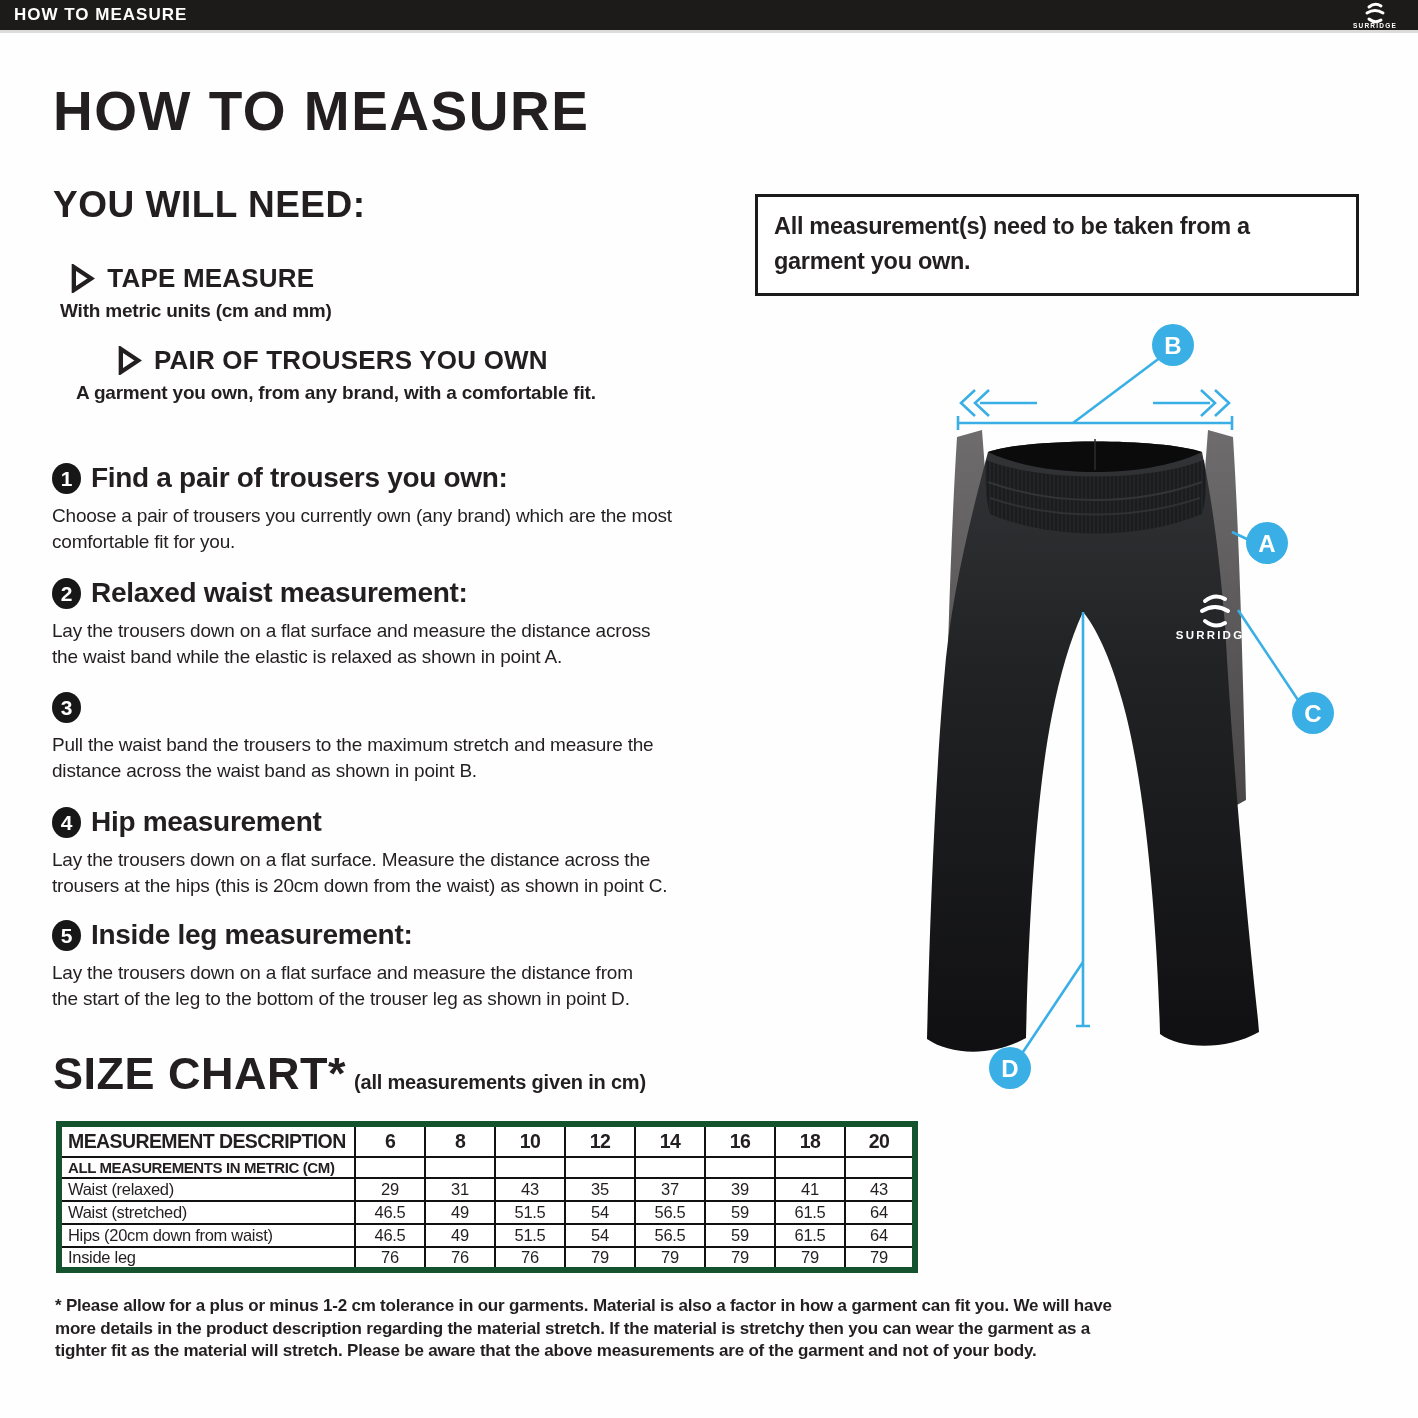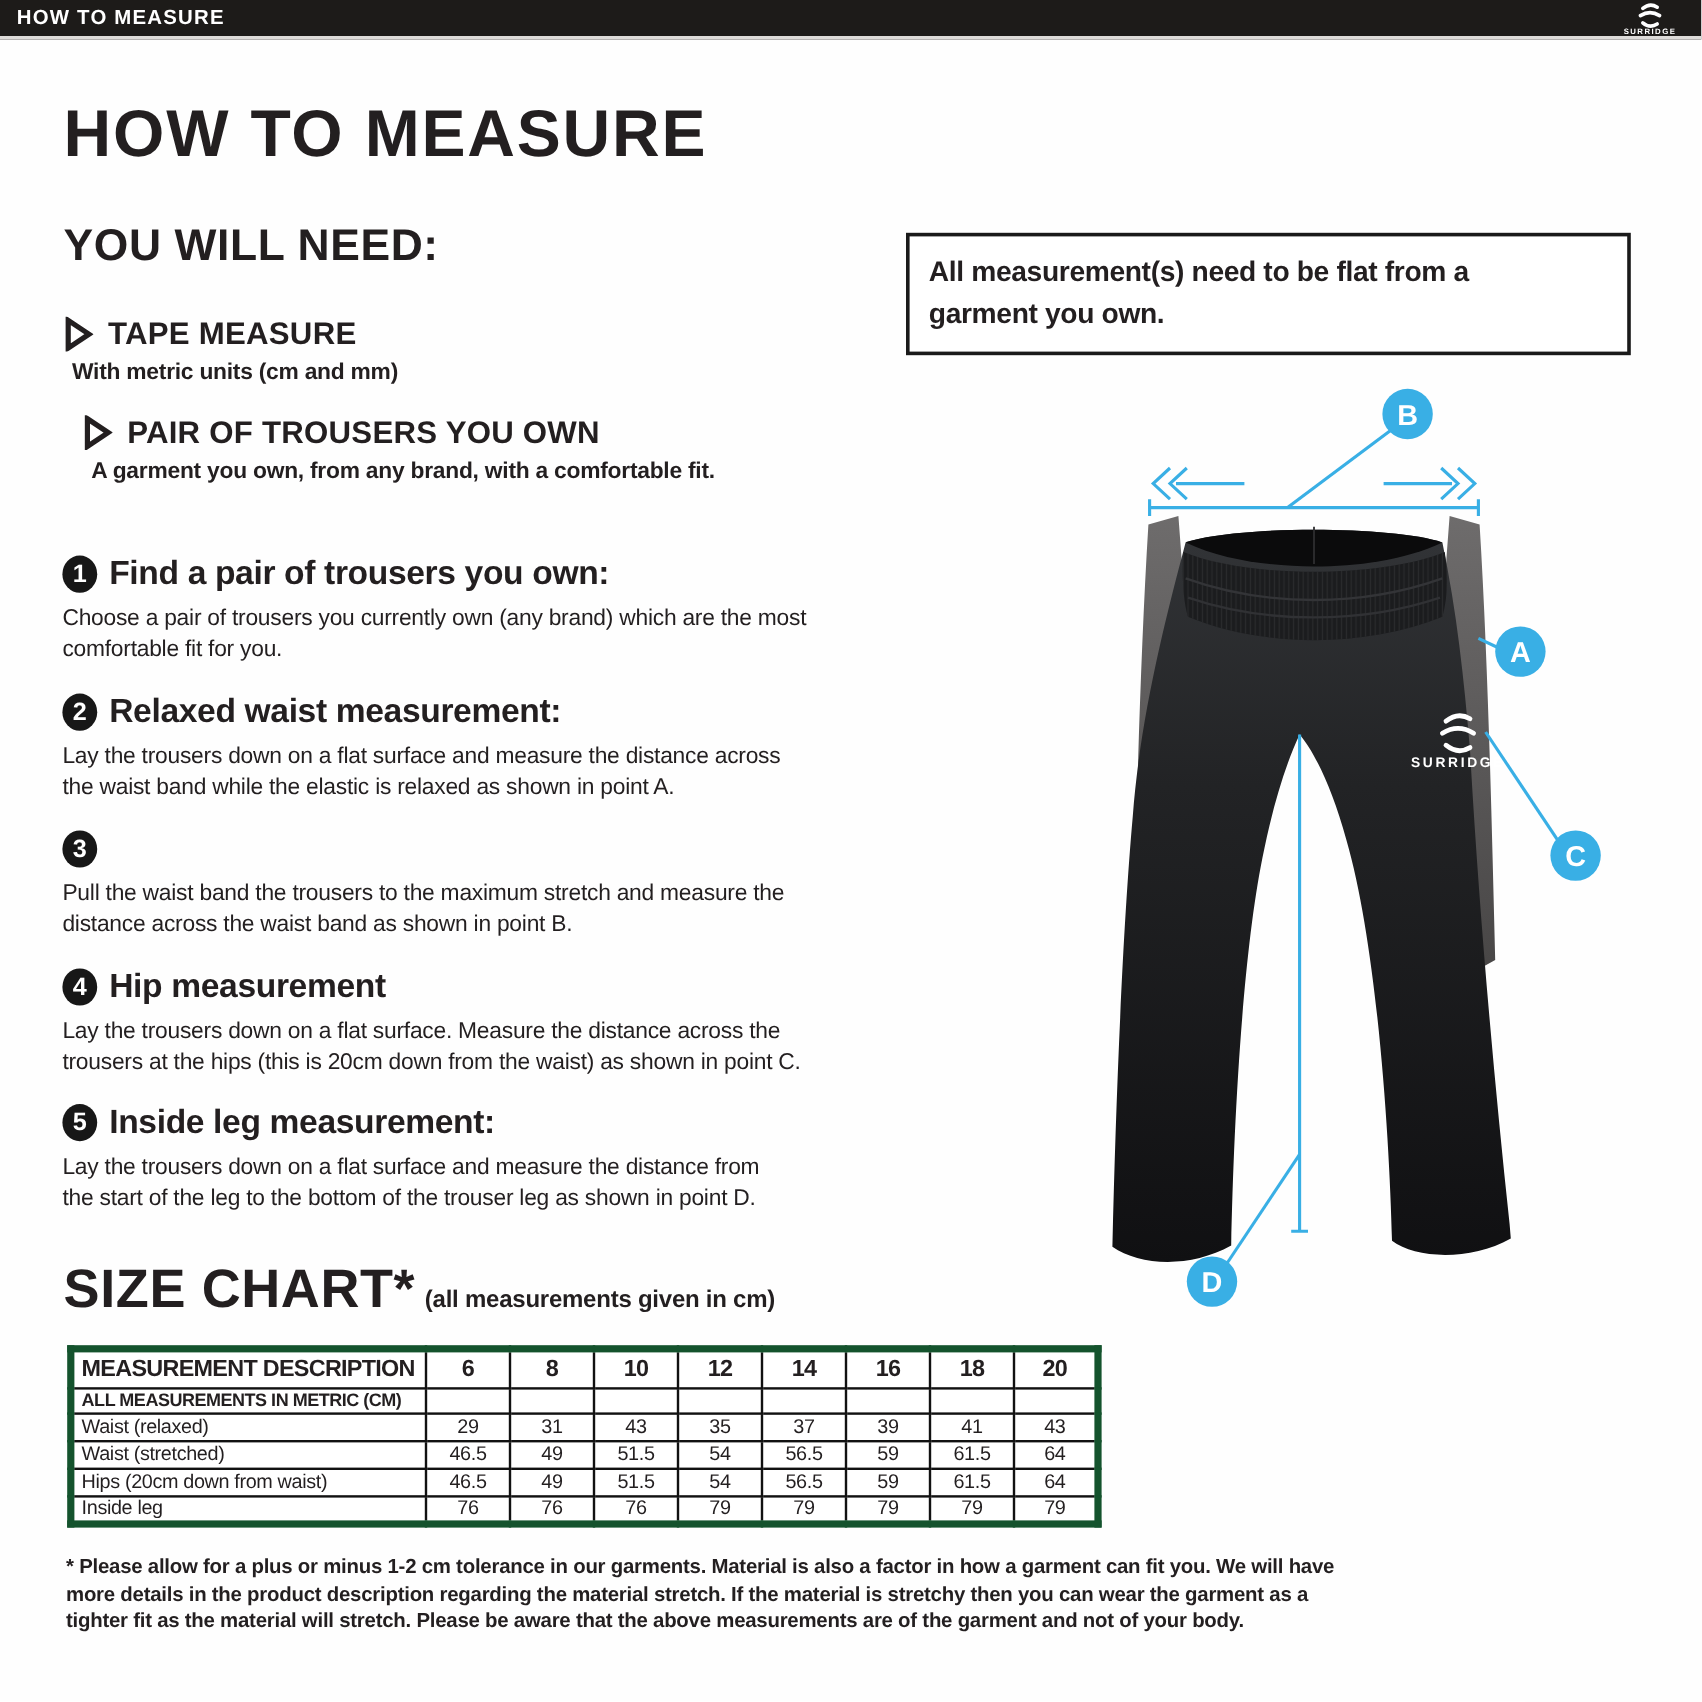--- a/index.html
+++ b/index.html
@@ -21,21 +21,21 @@
   
   .page-title {
     position:absolute; left:53px; top:84px;
     font-size:55px; font-weight:700; letter-spacing:1.5px; line-height:1;
   }
   .need-heading {
     position:absolute; left:53px; top:186px;
     font-size:37px; font-weight:700; letter-spacing:0.5px; line-height:1;text-align:center;
   }
   .need-item { position:absolute; left:53px; }
-  .need-item .head { display:flex; align-items:center; gap:12px; }
+  .need-item .head { display:flex; align-items:center; gap:12px;justify-content:center; }
   .need-item .title { font-size:26px; font-weight:700; letter-spacing:0.2px; }
   .need-item .desc { margin-top:6px; margin-left:7px; font-size:19px; font-weight:700; letter-spacing:-0.2px; }
   .tri-icon { width:25px; height:29px; display:block; }
   
   .step { position:absolute; left:52px; width:790px; }
   .step .head { display:flex; align-items:center; gap:10px; }
   .step .num {
     width:29px; height:31px; background:#171717; color:#fff; border-radius:50%;
     font-size:21px; font-weight:700; line-height:31px; text-align:center; flex:0 0 auto;
   }
@@ -114,21 +114,21 @@
   <div class="need-item" style="top:345px;margin-left:16px;">
     <div class="head">
       <svg class="tri-icon" viewBox="0 0 26 30">
         <path d="M4,3 L22,15 L4,27 Z" fill="none" stroke="#231f20" stroke-width="4.5" stroke-linejoin="miter"></path>
       </svg>
       <span class="title">PAIR OF TROUSERS YOU OWN</span>
     </div>
     <div class="desc">A garment you own, from any brand, with a comfortable fit.</div>
   </div>
 
-  <div class="notice">All measurement(s) need to be flat from a
+  <div class="notice">All measurement(s) need to be taken from a
 garment you own.</div>
 
   <div class="step step1">
     <div class="head">
       <span class="num">1</span>
       <span class="title">Find a pair of trousers you own:</span>
     </div>
     <div class="body">Choose a pair of trousers you currently own (any brand) which are the most
 comfortable fit for you.</div>
   </div>

